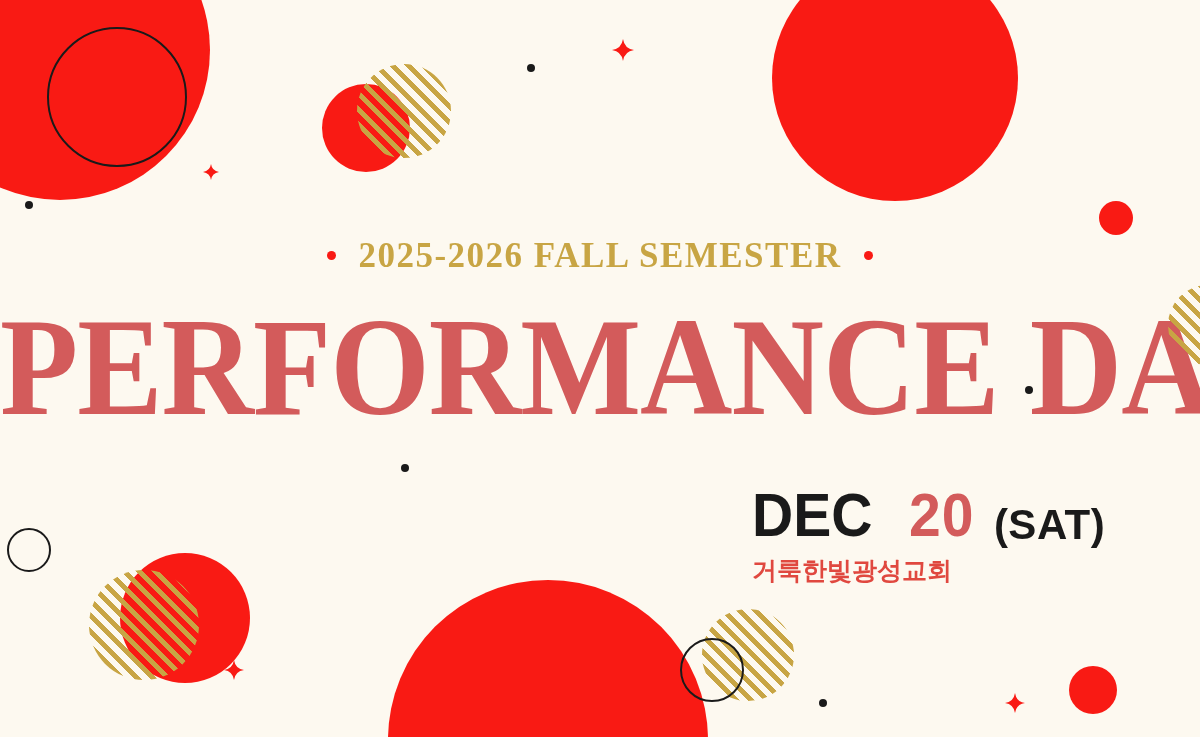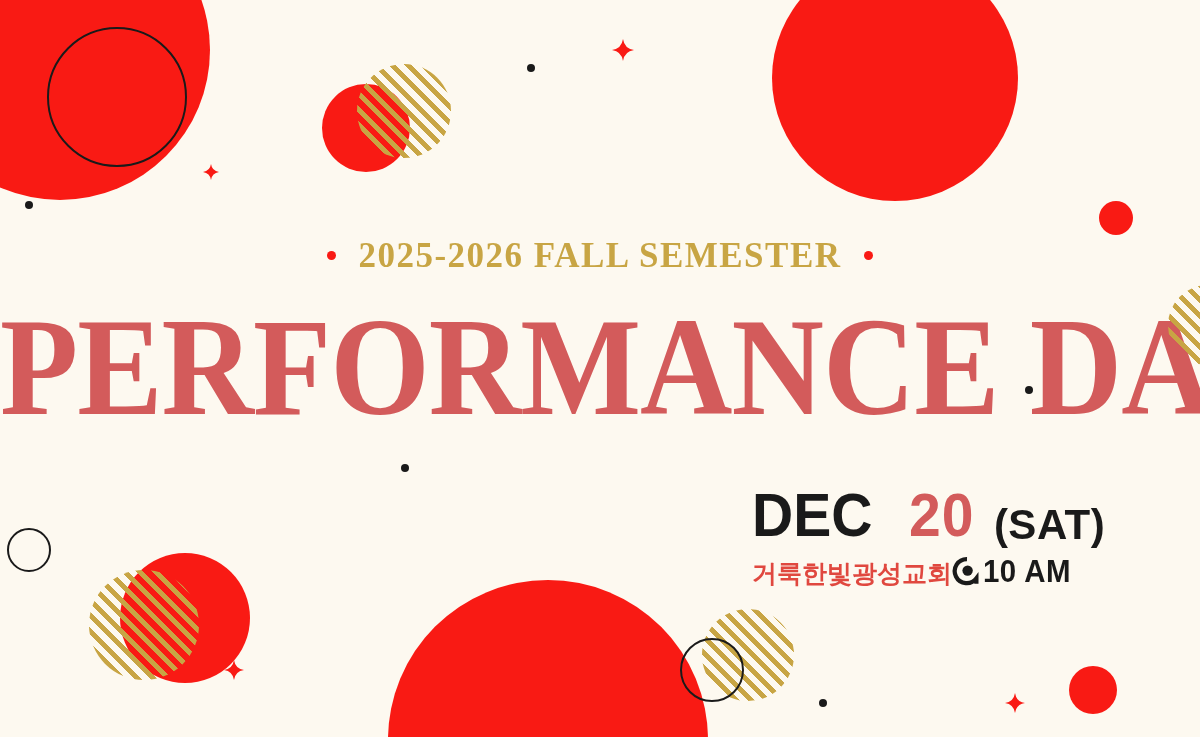--- a/index.html
+++ b/index.html
@@ -236,24 +236,17 @@
         <span class="date-month">DEC</span>
         <span class="date-day">20</span>
         <span class="date-weekday">(SAT)</span>
       </div>
 
       <div class="venue-time">
         <div class="venue">
           <div>거룩한빛광성교회</div>
         </div>
 
-        <div class="time-wrap">
-          <svg class="clock-icon" width="30" height="31" viewBox="0 0 30 31" aria-hidden="true">
-            <path d="M15 3.2 A12 12 0 1 0 24.4 22.3 L24.4 27.8" fill="none" stroke="#1A1A1A" stroke-width="4.2" stroke-linecap="butt"></path>
-            <circle cx="15.6" cy="14.6" r="5.2" fill="#1A1A1A"></circle>
-          </svg>
-          <span class="time-text">10 AM</span>
-        </div>
       </div>
 
     </div>
   </div>
 </div>
 
 </body></html>

